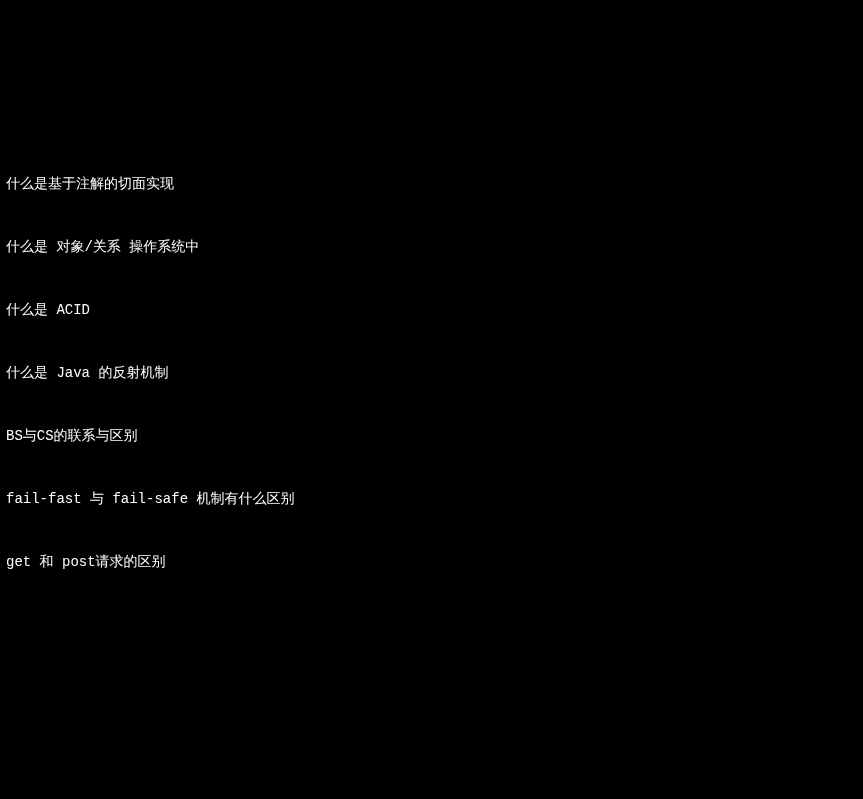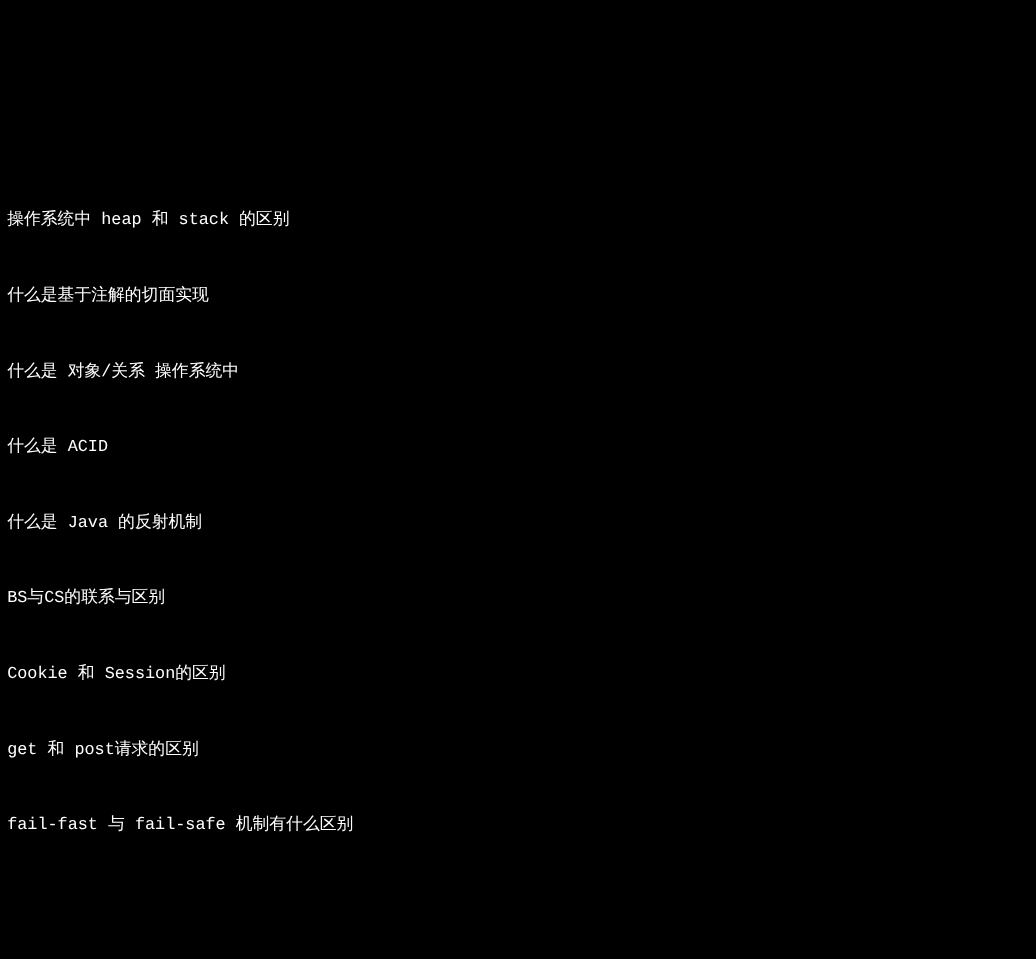--- a/index.html
+++ b/index.html
@@ -25,29 +25,27 @@
       display: block;
       min-height: 1.5em;
     }
   </style>
 </head>
 <body>
 
 <div class="terminal-content">
   <span class="line"></span>
   <span class="line"></span>
-  <span class="line">操作系统中 heap 和 stack 的区别</span>
   <span class="line">什么是基于注解的切面实现</span>
   <span class="line">什么是 对象/关系 操作系统中</span>
   <span class="line">什么是 ACID</span>
   <span class="line">什么是 Java 的反射机制</span>
   <span class="line">BS与CS的联系与区别</span>
-  <span class="line">Cookie 和 Session的区别</span>
+  <span class="line">fail-fast 与 fail-safe 机制有什么区别</span>
   <span class="line">get 和 post请求的区别</span>
-  <span class="line">fail-fast 与 fail-safe 机制有什么区别</span>
   
   
   
   
   
   
   
   
   
   

